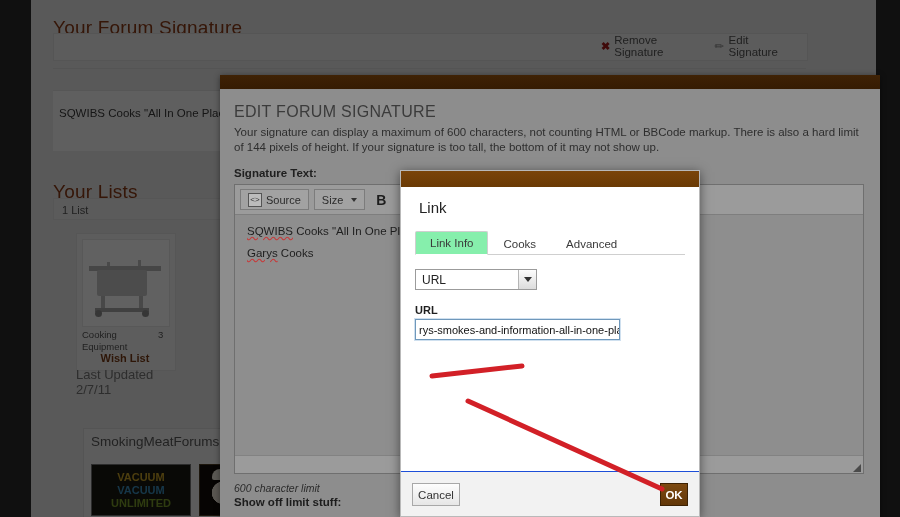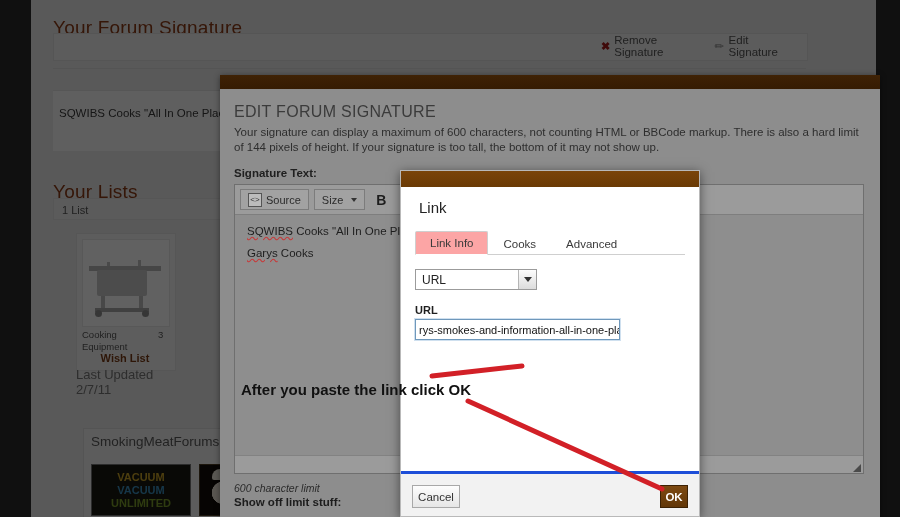--- a/index.html
+++ b/index.html
@@ -317,21 +317,21 @@
   .link-tab {
     font-size: 11.5px; color: #3a3a3a;
     padding: 5px 14px 5px 14px;
     border: 1px solid transparent;
     border-bottom: none;
     position: relative;
     top: 1px;
     white-space: nowrap;
   }
   .link-tab.active {
-    background: #fca5a5;
+    background: #86efac;
     border: 1px solid #cfcfcf;
     border-bottom: 1px solid #fff;
     border-radius: 2px 2px 0 0;
   }
   #link-form { padding: 14px 0 0 14px; }
   .fld-label {
     font-size: 11px; color: #1f1f1f;
     margin-bottom: 3px;
   }
   .sel-box {
@@ -376,21 +376,21 @@
     display: flex; align-items: center;
     overflow: hidden;
     white-space: nowrap;
     outline: 1px solid #cfe0ef;
   }
   #link-footer {
     position: absolute;
     left: 0; bottom: 0;
     width: 100%; height: 45px;
     background: #f2f2f2;
-    border-top: 3px solid #1d4ed8;
+    border-top: 1px solid #1d4ed8;
     box-sizing: border-box;
   }
   #cancel-btn {
     position: absolute; left: 11px; top: 11px;
     width: 48px; height: 23px;
     background: linear-gradient(#fdfdfd, #e6e6e6);
     border: 1px solid #a8a8a8;
     font-size: 11.5px; color: #333;
     display: flex; align-items: center; justify-content: center;
     box-sizing: border-box;
@@ -560,20 +560,19 @@
         </div>
       </div>
     </div>
 
     <div id="link-footer">
       <div id="cancel-btn">Cancel</div>
       <div id="ok-btn">OK</div>
     </div>
   </div>
 
-  <div id="anno-text">After you paste the link click OK</div>
 
   <svg id="anno-svg" viewBox="0 0 900 517" xmlns="http://www.w3.org/2000/svg">
     <line x1="522" y1="366" x2="432" y2="376" stroke="#d22027" stroke-width="5" stroke-linecap="round"></line>
     <line x1="468" y1="401" x2="662" y2="489" stroke="#d22027" stroke-width="5" stroke-linecap="round"></line>
   </svg>
 
 </div>
 
 </body></html>

